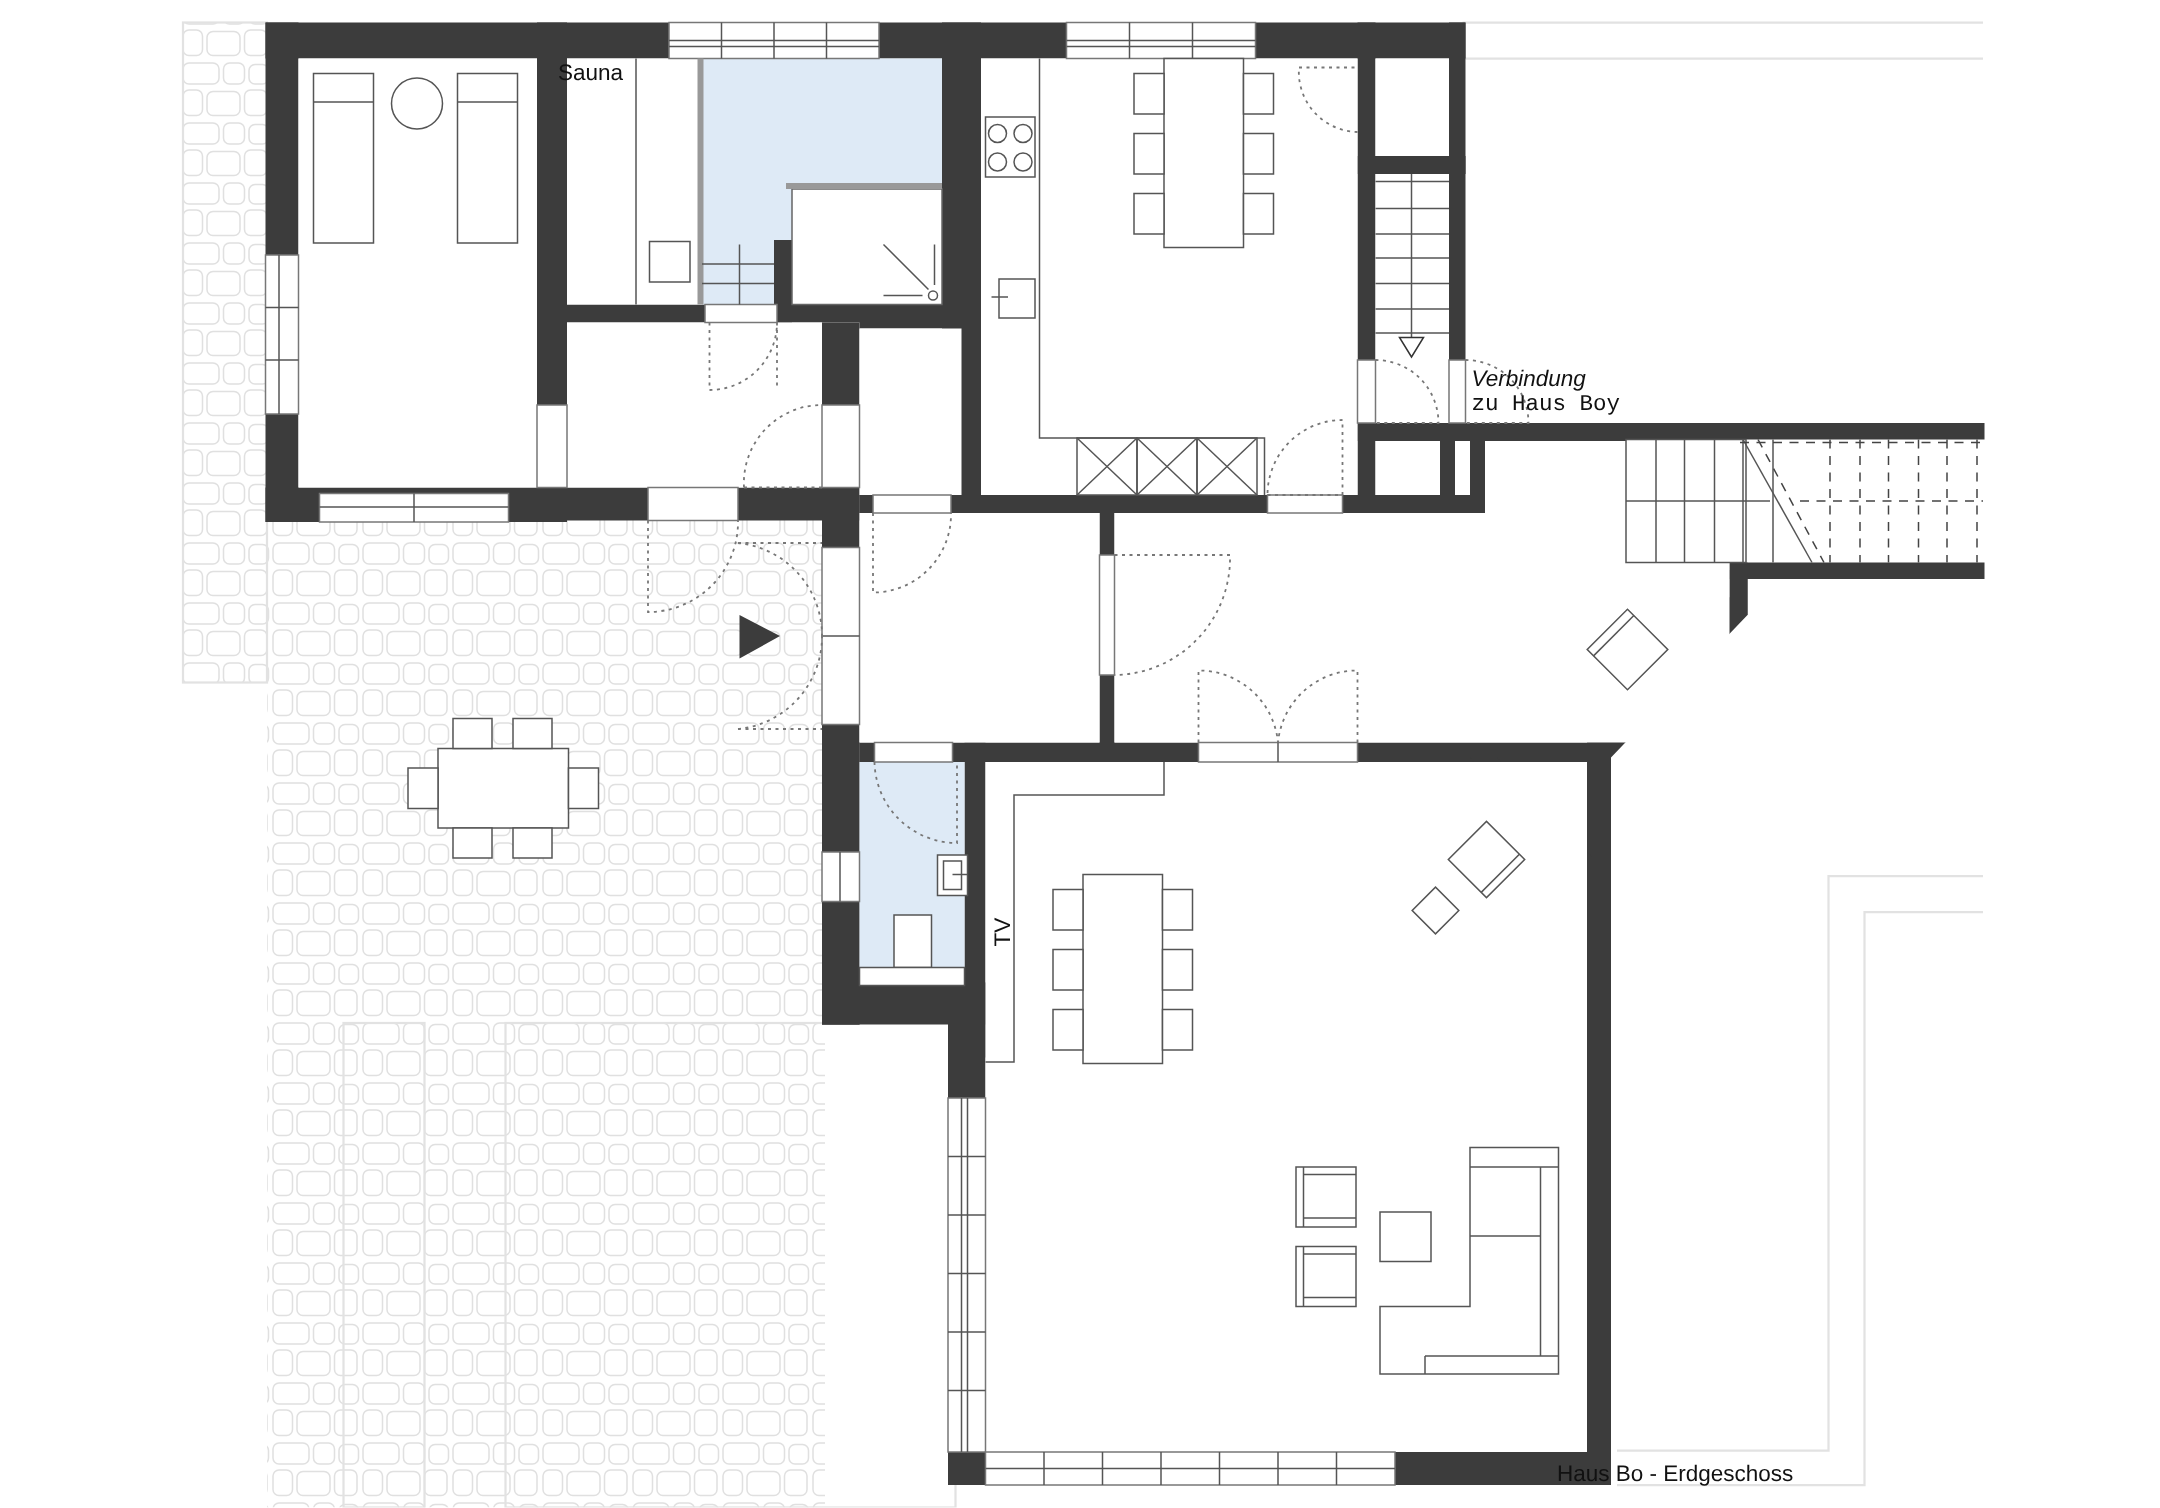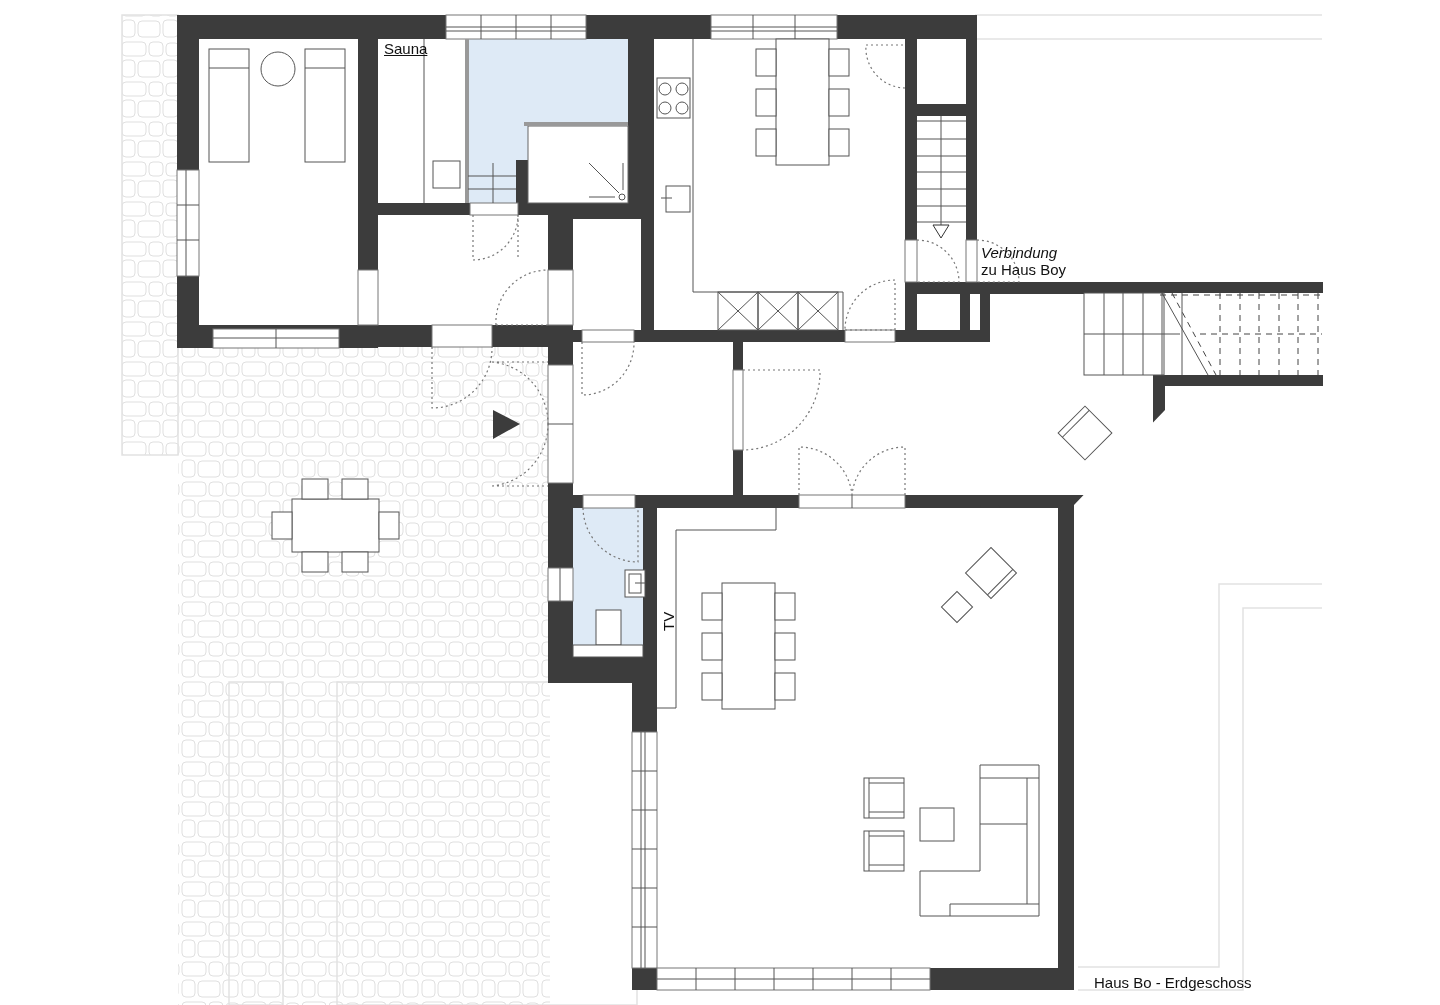--- a/index.html
+++ b/index.html
@@ -327,17 +327,17 @@
     <rect x="292" y="499" width="87" height="53" class="fline"></rect>
     <rect x="302" y="479" width="26" height="20" class="fline"></rect>
     <rect x="342" y="479" width="26" height="20" class="fline"></rect>
     <rect x="302" y="552" width="26" height="20" class="fline"></rect>
     <rect x="342" y="552" width="26" height="20" class="fline"></rect>
     <rect x="272" y="512" width="20" height="27" class="fline"></rect>
     <rect x="379" y="512" width="20" height="27" class="fline"></rect>
   </g>
 </svg>
 
-<div class="label" style="left:384px; top:40px;text-decoration:underline;">Sauna</div>
+<div class="label" style="left:372px; top:40px;">Sauna</div>
 <div class="label" style="left:981px; top:244px;font-style:italic;">Verbindung</div>
-<div class="label" style="left:981px; top:261px;">zu Haus Boy</div>
+<div class="label" style="left:981px; top:261px;font-family:Liberation Mono, monospace;">zu Haus Boy</div>
 <div class="label tv" style="left:660px; top:631px;">TV</div>
-<div class="label" style="left:1094px; top:974px;">Haus Bo - Erdgeschoss</div>
+<div class="label" style="left:1038px; top:974px;">Haus Bo - Erdgeschoss</div>
 
 </body></html>

